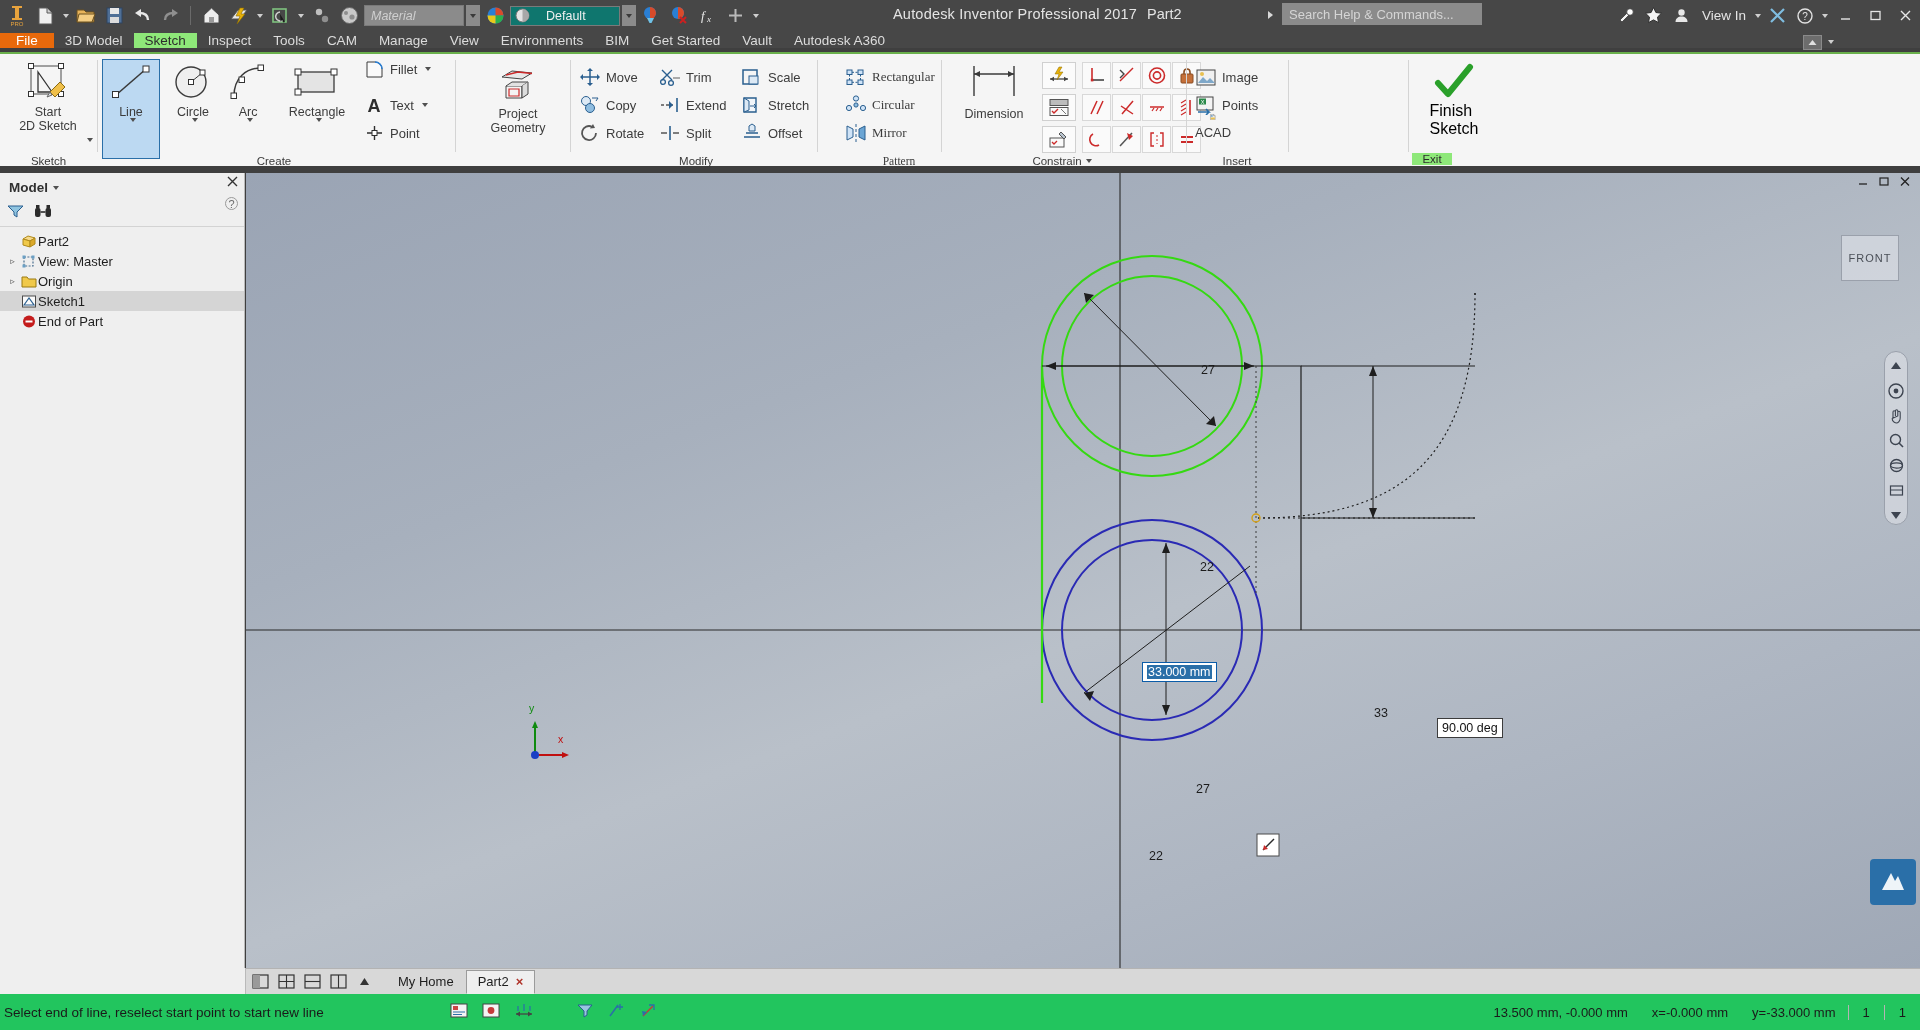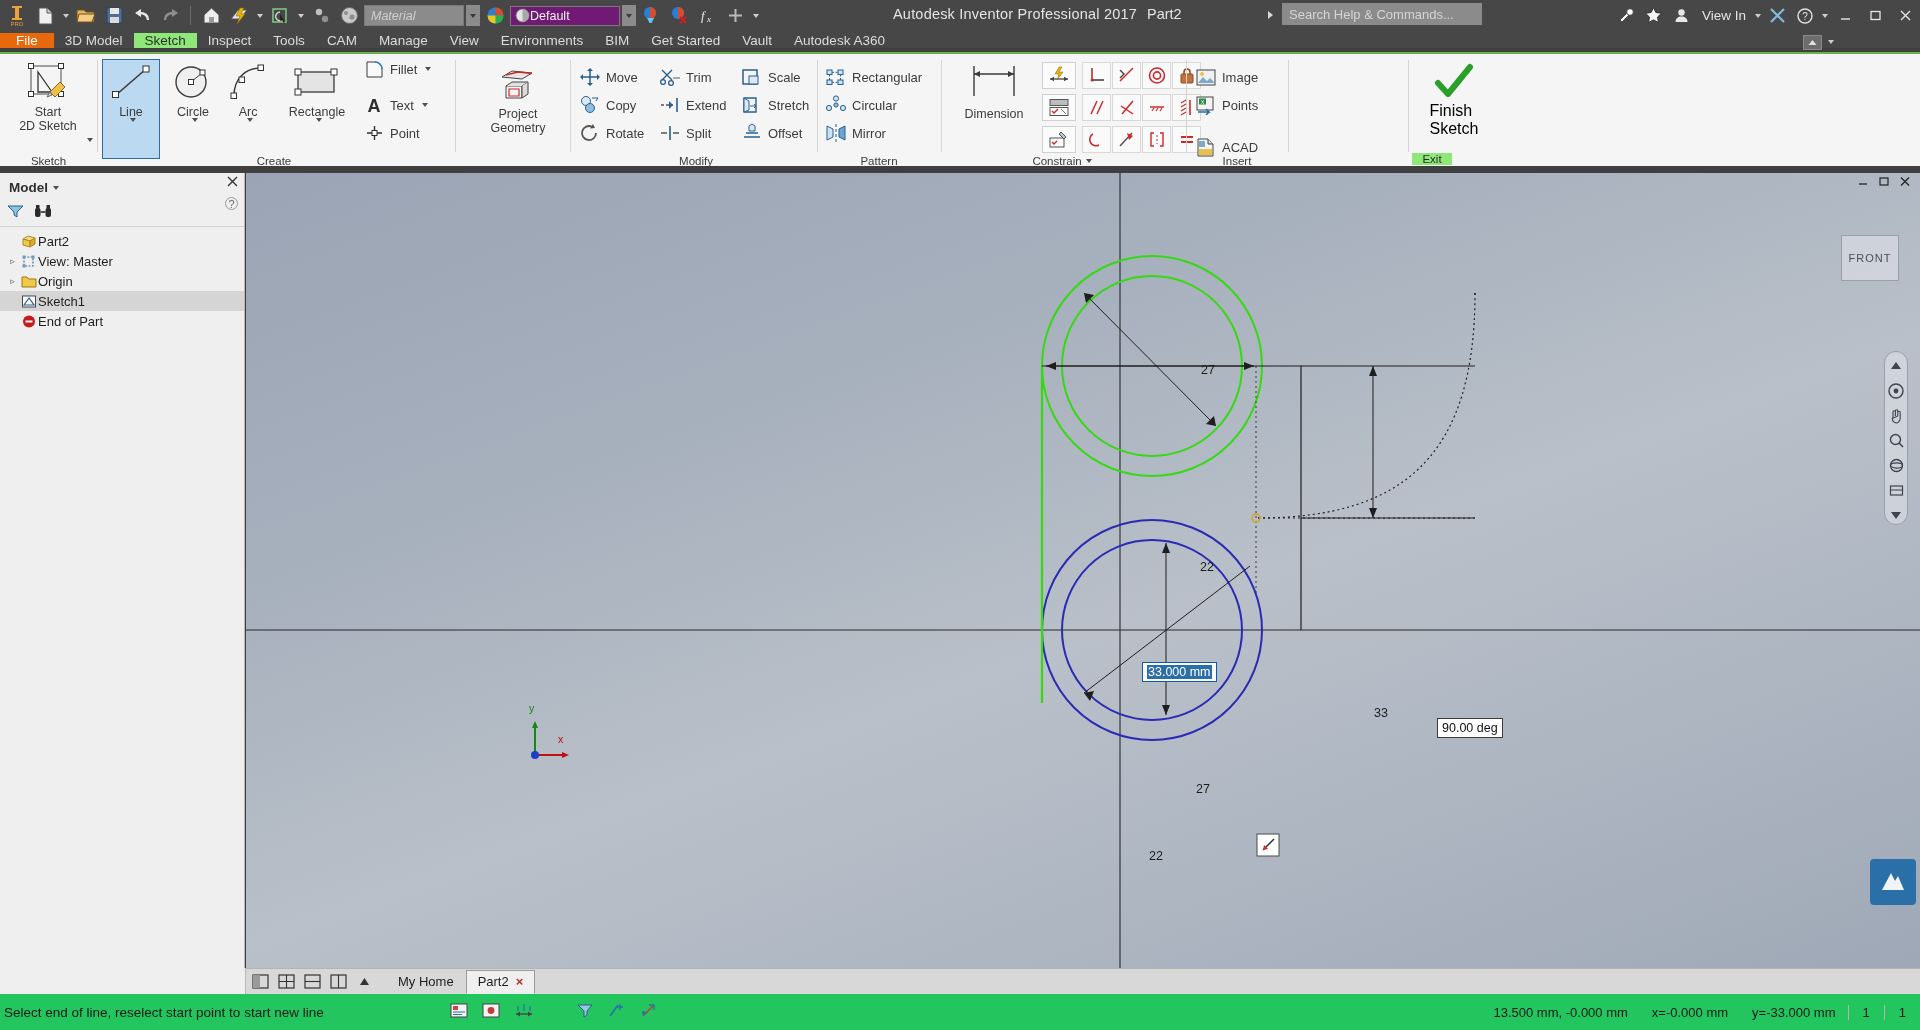--- a/index.html
+++ b/index.html
@@ -16,22 +16,22 @@
   .qicon svg{ display:block; }
   .caret{ width:11px; height:26px; display:flex; align-items:center; justify-content:center; }
   .caret:after{ content:""; border-left:3.5px solid transparent; border-right:3.5px solid transparent;
     border-top:4px solid #cfcfcf; }
   .qsep{ width:1px; height:19px; background:#6a6a6a; margin:0 5px; }
   .matbox{ width:100px; height:21px; background:#8b8b8b; border:1px solid #7a7a7a;
     display:flex; align-items:center; padding-left:6px; color:#cfcfcf; font-style:italic; font-size:12.5px;}
   .matcaret{ width:14px; height:21px; background:#8b8b8b; display:flex;align-items:center;justify-content:center;}
   .matcaret:after{ content:""; border-left:3.5px solid transparent; border-right:3.5px solid transparent;
     border-top:4px solid #3a3a3a;}
-  .defbox{ width:110px; height:20px; background:#701a75; border:1px solid #7a7a7a;
-    display:flex; align-items:center; padding-left:4px; color:#f0f0f0; font-size:12.5px; gap:0;}
+  .defbox{ width:110px; height:20px; background:#0f766e; border:1px solid #7a7a7a;
+    display:flex; align-items:center; padding-left:4px; color:#f0f0f0; font-size:12.5px; gap:16px;}
   .title-text{ position:absolute; left:893px; top:6px; color:#e4e4e4; font-size:14.5px; letter-spacing:.2px;}
   .title-part{ position:absolute; left:1147px; top:6px; color:#e4e4e4; font-size:14.5px;}
   .title-arrow{ position:absolute; left:1266px; top:7px; }
   .searchbox{ position:absolute; left:1282px; top:3px; width:200px; height:22px;
     background:#8b8b8b; color:#d5d5d5; font-size:13px; display:flex; align-items:center; padding-left:7px;}
   .tb-right{ position:absolute; right:0; top:0; height:31px; display:flex; align-items:center; gap:0px;}
   .tbi{ width:28px; height:31px; display:flex; align-items:center; justify-content:center; color:#e8e8e8;}
   .signin{ color:#e4e4e4; font-size:13.5px; display:flex; align-items:center; gap:5px; padding:0 6px;}
   .winbtn{ width:30px; height:31px; display:flex; align-items:center; justify-content:center;
     color:#e6e6e6; font-size:13px;}
@@ -546,21 +546,21 @@
           <path d="M3 14h16M5 10h12" stroke="#2a5f8f" stroke-width="1.4"></path>
           <path d="M8 3l3-2 3 2v5H8z" fill="#dce9f5" stroke="#2a5f8f"></path>
         </svg>
       <span class="lbl">Offset</span>
     </div>
     <div class="glabel">Modify</div>
   </div>
 
   <div class="rsep" style="left:817px;"></div>
 
-  <div class="rgroup" style="left:818px; width:122px;">
+  <div class="rgroup" style="left:838px; width:122px;font-family:Liberation Serif, serif;">
     <div class="smallbtn" style="left:7px; top:10px;">
       <svg width="22" height="20" viewBox="0 0 22 20">
         <rect x="2" y="3" width="5" height="4.5" fill="#cfe3f7" stroke="#2a5f8f"></rect>
           <rect x="13" y="3" width="5" height="4.5" fill="#cfe3f7" stroke="#2a5f8f"></rect>
         <rect x="2" y="13" width="5" height="4.5" fill="#cfe3f7" stroke="#2a5f8f"></rect>
           <rect x="13" y="13" width="5" height="4.5" fill="#cfe3f7" stroke="#2a5f8f"></rect>
         <path d="M7 5.3h6M7 15.3h6M4.5 7.5v5.5M15.5 7.5v5.5" stroke="#2a5f8f" stroke-dasharray="2 1.5"></path>
         </svg>
       <span class="lbl">Rectangular</span>
     </div>
@@ -712,21 +712,21 @@
     </div>
     <div class="smallbtn" style="left:8px; top:38px;">
       <svg width="22" height="19" viewBox="0 0 22 19">
           <rect x="2" y="1" width="16" height="13" fill="#f4f4f4" stroke="#444"></rect>
           <rect x="4" y="2.5" width="7" height="6" fill="#2a8a4a"></rect>
           <text x="7.5" y="7.5" font-size="5.5" fill="#fff" text-anchor="middle" font-family="Liberation Sans">X</text>
           <path d="M3 16h11l-3-3M14 16l-3 3" stroke="#2a6fa8" stroke-width="1.6" fill="none"></path>
         </svg>
       <span class="lbl">Points</span>
     </div>
-    <div class="smallbtn" style="left:8px; top:80px;">
+    <div class="smallbtn" style="left:8px; top:60px;flex-direction:column;">
       <svg width="22" height="19" viewBox="0 0 22 19">
           <path d="M3 1h10l5 5v12H3z" fill="#f4f4f4" stroke="#444"></path>
           <path d="M13 1v5h5" fill="#d4d4d4" stroke="#444"></path>
           <rect x="4" y="11" width="13" height="6" fill="#e8c050"></rect>
           <rect x="4" y="3" width="6" height="6" fill="#7fa8c9"></rect>
         </svg>
       <span class="lbl">ACAD</span>
     </div>
     <div class="glabel">Insert</div>
   </div>

